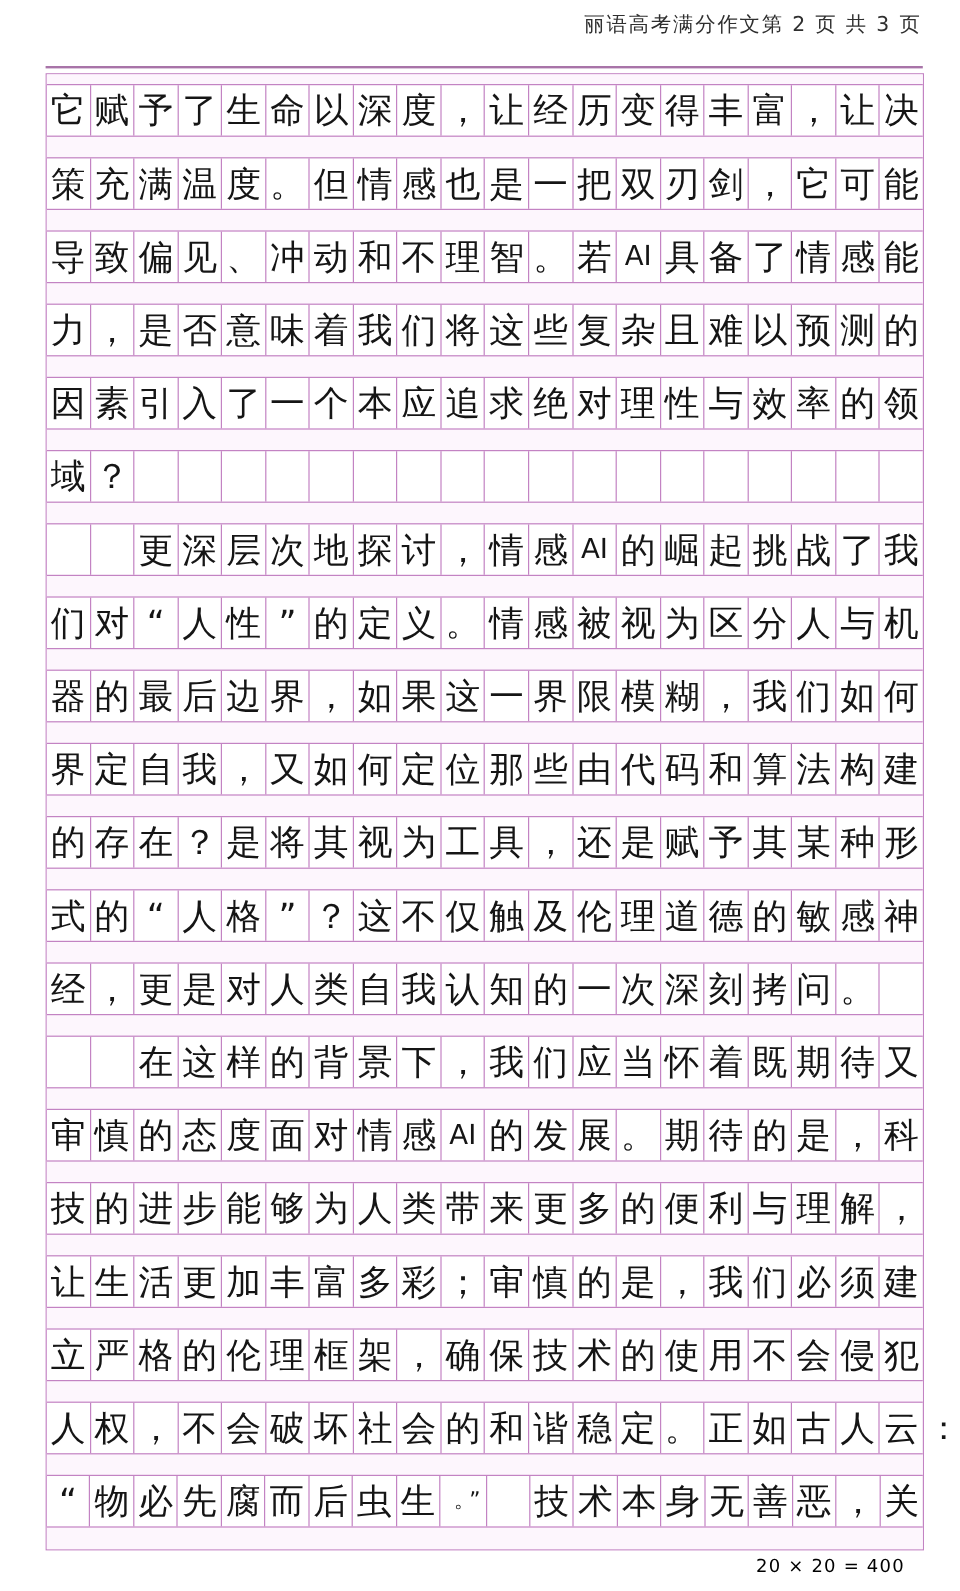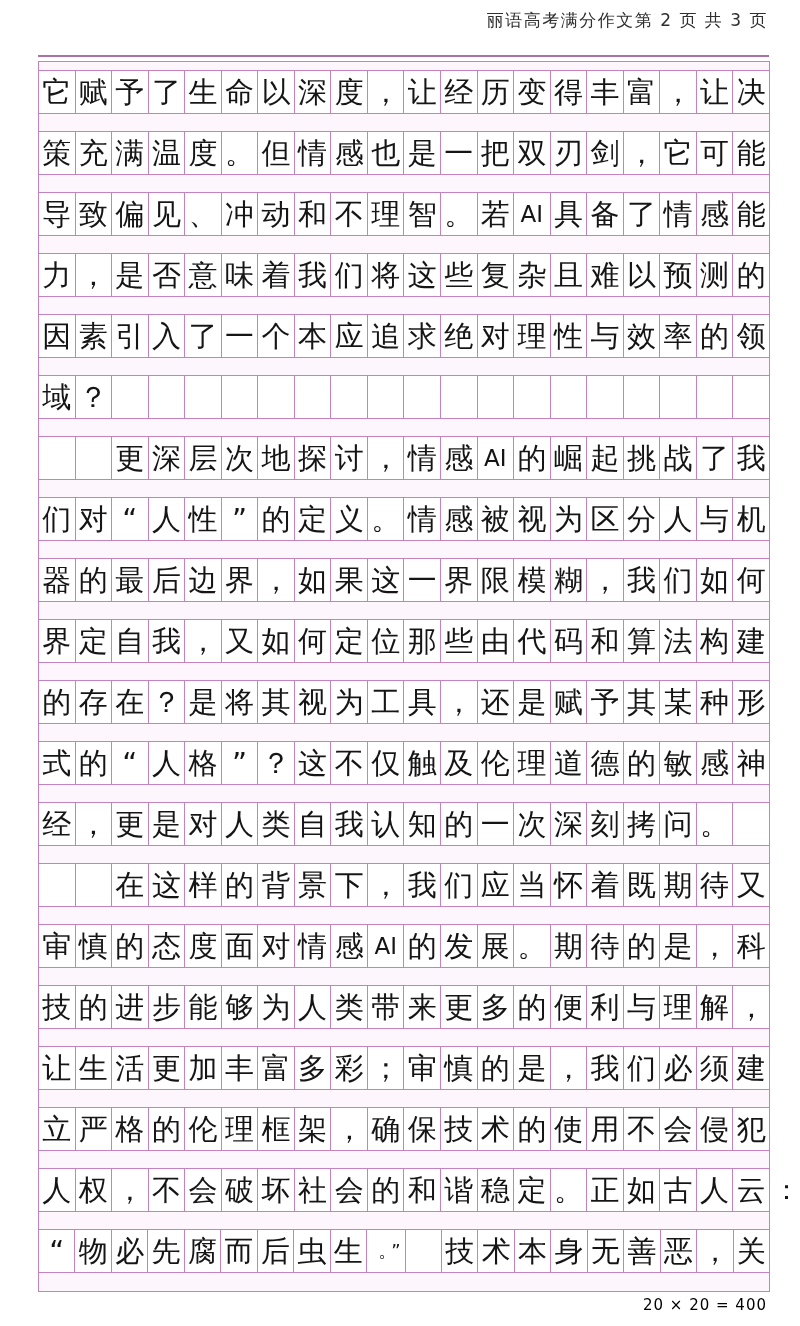--- a/index.html
+++ b/index.html
@@ -70,21 +70,21 @@
   .grid .gap:last-child { border-bottom: none; }
   .margin-colon {
     position: absolute;
     left: 773px;
     top: 1172px;
     font-size: 27px;
     color: #151515;
   }
   .footer {
     position: absolute;
-    right: 33px;
+    right: 46px;
     top: 1296px;
     font-size: 15px;
     color: #000000;
     letter-spacing: 1px;
     white-space: nowrap;
   }
 </style>
 </head>
 <body>
 

